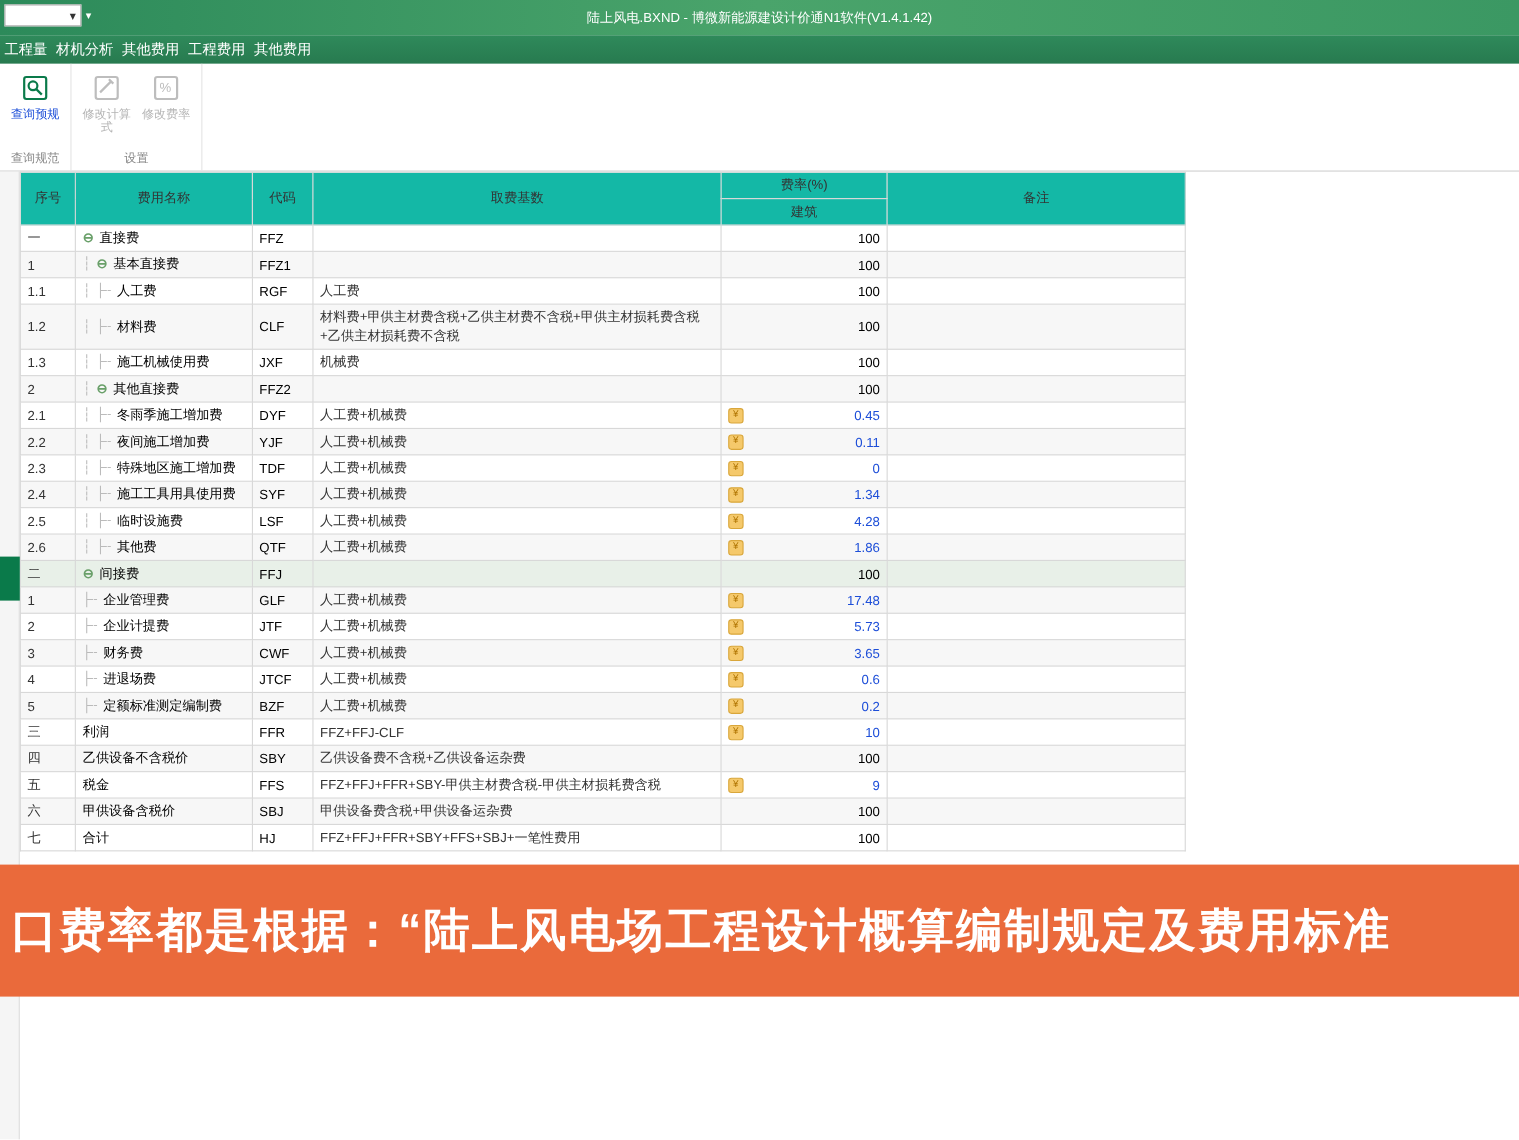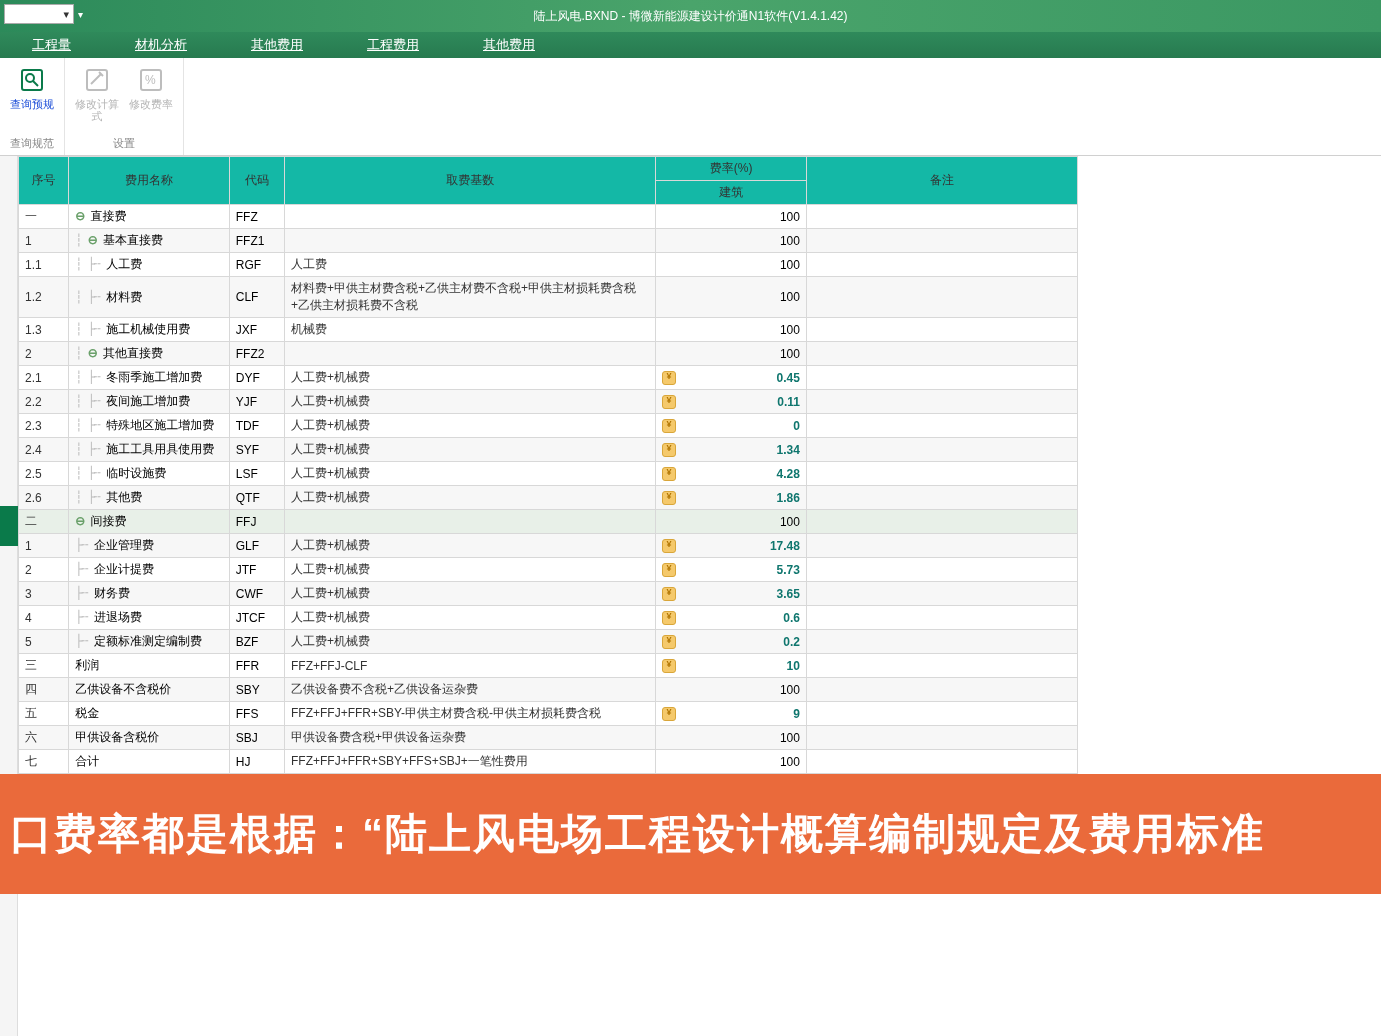--- a/index.html
+++ b/index.html
@@ -4,21 +4,21 @@
 <style>
   * { box-sizing: border-box; margin: 0; padding: 0; }
   body { font-family: "Microsoft YaHei", Arial, sans-serif; font-size: 12px; background: #fff; overflow: hidden; width: 1381px; height: 1036px; position: relative; }
 
   .titlebar { height: 32px; background: linear-gradient(to right,#2c8a5a,#4aa46b,#3b9863); color: #fff; display: flex; align-items: center; justify-content: center; position: relative; }
   .titlebar .qat { position: absolute; left: 4px; top: 4px; display: flex; align-items: center; gap: 4px; }
   .qat-dd { background: #fff; color: #333; border: 1px solid #aaa; width: 70px; height: 20px; font-size: 11px; display: flex; align-items: center; justify-content: flex-end; padding: 0 4px; }
   .qat-arrow { color: #fff; font-size: 10px; }
 
   .menubar { height: 26px; background: linear-gradient(to bottom,#2f8a5b,#277a4f); display: flex; align-items: stretch; }
-  .menu-item { color: #fff; padding: 0 32px; display: flex; align-items: center; cursor: pointer; font-size: 13px; text-decoration: underline; }
+  .menu-item { color: #fff; padding: 0 4px; display: flex; align-items: center; cursor: pointer; font-size: 13px; }
 
   .ribbon { height: 98px; background: #fff; border-bottom: 1px solid #d0d0d0; display: flex; }
   .ribbon-group { border-right: 1px solid #e4e4e4; padding: 4px 8px 0 8px; display: flex; flex-direction: column; align-items: center; }
   .ribbon-btns { display: flex; gap: 6px; flex: 1; align-items: flex-start; }
   .ribbon-btn { display: flex; flex-direction: column; align-items: center; width: 48px; padding-top: 4px; cursor: pointer; color: #1d4ed8; }
   .ribbon-btn.disabled { color: #b5b5b5; cursor: default; }
   .ribbon-btn svg { width: 28px; height: 28px; }
   .ribbon-btn .lbl { font-size: 11px; margin-top: 4px; text-align: center; line-height: 1.1; }
   .ribbon-group-label { font-size: 11px; color: #888; padding: 2px 0 4px 0; }
 
@@ -31,31 +31,31 @@
   table.grd th, table.grd td { border: 1px solid #d8d8d8; padding: 3px 6px; font-size: 12px; height: 22px; background: #fff; }
   table.grd th { background: #14b8a6; font-weight: normal; color: #333; }
   col.c-seq { width: 50px; } col.c-name { width: 160px; } col.c-code { width: 55px; }
   col.c-base { width: 370px; } col.c-rate { width: 150px; } col.c-rem { width: 270px; }
 
   td.seq { text-align: left; color: #333; padding-left: 10px; }
   td.name { white-space: nowrap; margin-top: 22px; }
   td.code { text-align: left; }
   td.base { color: #333; }
   td.rate { text-align: right; padding-right: 8px; }
-  .rate-green { color: #0f766e; font-weight: bold; }
+  .rate-green { color: #1d4ed8; font-weight: normal; }
   .badge { display:inline-block; width:14px; height:14px; border-radius:3px; background:#f5c96b; border:1px solid #d9a63a; vertical-align:middle; margin-right:4px; position:relative; float:left; }
   .badge::after { content:"¥"; font-size:9px; color:#b07400; position:absolute; left:3px; top:-1px; }
 
   .tree-toggle { color:#6aa06a; font-weight:bold; cursor:pointer; margin-right:2px; display:inline-block; width:10px; }
   .tree-line { color:#bbb; font-family:monospace; letter-spacing:-1px; }
 
   tr.alt td { background:#f7f7f7; }
   tr.sel td { background:#e8f0e8; }
 
-  .banner { position:absolute; left:0; right:0; bottom:142px; height:120px; background:#ea6a3b; color:#fff; font-size:42px; font-weight:bold; display:flex; align-items:center; white-space:nowrap; overflow:hidden; padding:0 10px; letter-spacing:2px; }
+  .banner { position:absolute; left:0; right:0; bottom:130px; height:120px; background:#ea6a3b; color:#fff; font-size:42px; font-weight:bold; display:flex; align-items:center; white-space:nowrap; overflow:hidden; padding:0 10px; letter-spacing:2px; }
 </style>
 </head>
 <body>
 
 <div class="titlebar">
   <div class="qat">
     <div class="qat-dd">▾</div>
     <span class="qat-arrow">▾</span>
   </div>
   <span>陆上风电.BXND - 博微新能源建设计价通N1软件(V1.4.1.42)</span>

